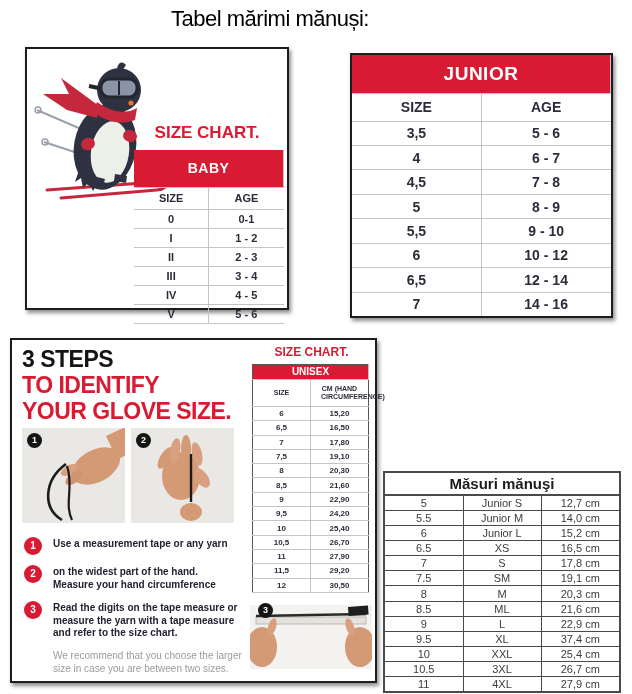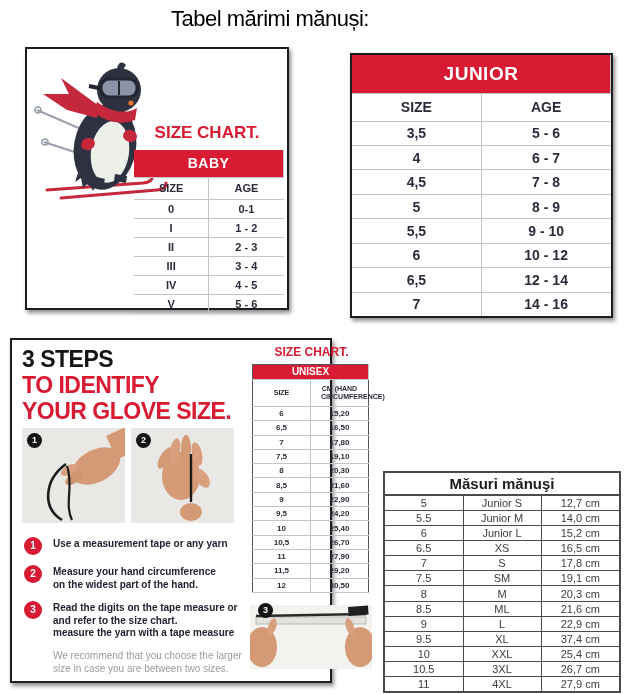--- a/index.html
+++ b/index.html
@@ -17,41 +17,41 @@
 
   
   #panel-baby { left:25px; top:47px; width:264px; height:263px; }
   #penguin-wrap { position:absolute; left:4px; top:3px; width:160px; height:152px; }
   .sizechart-label { color:var(--red); font-weight:bold; letter-spacing:0; }
   #baby-sizechart-label { position:absolute; left:104px; top:74px; width:152px;
     text-align:center; font-size:17px; }
   #baby-table { position:absolute; left:107px; top:101px; width:150px; border-collapse:collapse;
     table-layout:fixed; }
   #baby-table .band { background:var(--red); color:#fff; font-size:14px; font-weight:bold;
-    text-align:center; height:27px; letter-spacing:0.5px; }
+    text-align:center; height:37px; letter-spacing:0.5px; }
   #baby-table th { font-size:11px; font-weight:bold; color:#2b2b3a; height:22px;
     border-bottom:1px solid #c4c4c4; }
   #baby-table td { font-size:11px; font-weight:bold; color:#2b2b3a; text-align:center;
     height:19px; border-bottom:1px solid #c4c4c4; }
   #baby-table th:first-child, #baby-table td:first-child { width:52px; border-right:1px solid #c4c4c4; }
 
   
   #panel-junior { left:350px; top:53px; width:263px; height:265px; border-width:2px; }
   #junior-table { width:100%; height:100%; border-collapse:collapse; table-layout:fixed; }
   #junior-table .band { background:var(--red); color:#fff; font-size:19px; font-weight:bold;
     text-align:center; height:38px; letter-spacing:0.5px; }
   #junior-table th { font-size:14px; font-weight:bold; color:#2b2b3a; height:28px;
     border-bottom:1px solid #c4c4c4; }
   #junior-table td { font-size:14px; font-weight:bold; color:#2b2b3a; text-align:center;
     border-bottom:1px solid #c4c4c4; }
   #junior-table tr:last-child td { border-bottom:none; }
   #junior-table th:first-child, #junior-table td:first-child { width:60px; border-right:1px solid #c4c4c4; }
 
   
-  #panel-steps { left:10px; top:338px; width:322px; height:345px; border-width:2px; }
+  #panel-steps { left:10px; top:338px; width:367px; height:345px; border-width:2px; }
   #steps-heading { position:absolute; left:10px; top:6px; line-height:26px;
     font-size:23px; font-weight:800; letter-spacing:-0.5px; }
   #steps-heading .h-black { color:#141414; }
   #steps-heading .h-red { color:var(--red); }
   #photos-row { position:absolute; left:10px; top:88px; display:flex; gap:6px; }
   .photo { position:relative; width:103px; height:95px; background:#e9e8e5; overflow:hidden; }
   .photo-badge { position:absolute; left:5px; top:5px; width:15px; height:15px; border-radius:50%;
     background:#141414; color:#fff; font-size:9px; font-weight:bold; text-align:center;
     line-height:15px; z-index:2; }
   #steps-list { position:absolute; left:12px; top:196px; width:220px; }
@@ -267,30 +267,30 @@
     <div id="steps-list">
       <div class="step">
         <div class="step-badge">1</div>
         <div class="step-text">
           <div>Use a measurement tape or any yarn</div>
         </div>
       </div>
       <div class="step">
         <div class="step-badge">2</div>
         <div class="step-text">
+          <div>on the widest part of the hand.</div>
           <div>Measure your hand circumference</div>
-          <div>on the widest part of the hand.</div>
         </div>
       </div>
       <div class="step">
         <div class="step-badge">3</div>
         <div class="step-text">
           <div>Read the digits on the tape measure or</div>
+          <div>measure the yarn with a tape measure</div>
           <div>and refer to the size chart.</div>
-          <div>measure the yarn with a tape measure</div>
         </div>
       </div>
       <div id="steps-note">
         <div>We recommend that you choose the larger</div>
         <div>size in case you are between two sizes.</div>
       </div>
     </div>
 
     <div id="unisex-col">
       <div id="unisex-sizechart-label" class="sizechart-label">SIZE CHART.</div>

